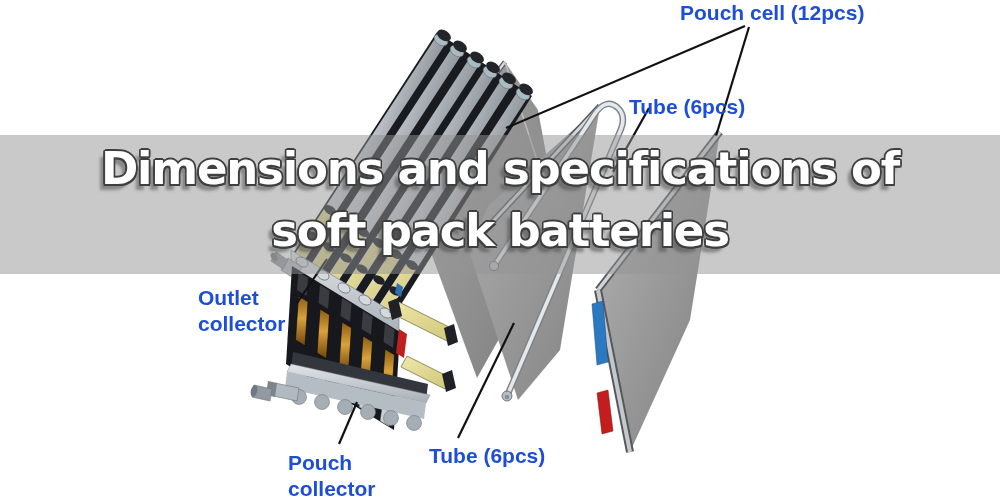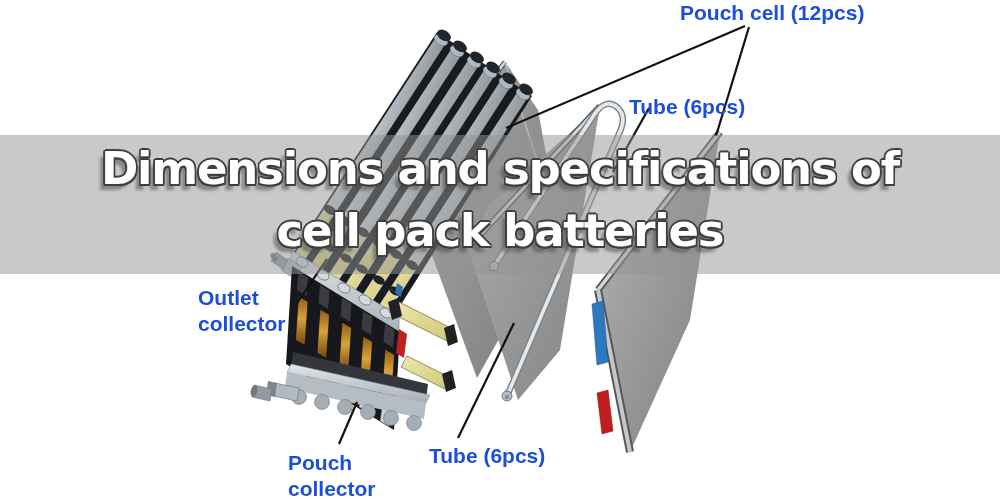--- a/index.html
+++ b/index.html
@@ -230,21 +230,21 @@
       <line x1="297" y1="303" x2="327" y2="259"></line>
       <line x1="339" y1="444" x2="357" y2="402"></line>
       <line x1="458" y1="438" x2="514" y2="323"></line>
     </g>
   </svg>
 
   <div class="band"></div>
 
   <div class="title">
     <div>Dimensions and specifications of</div>
-    <div>cell pack batteries</div>
+    <div>soft pack batteries</div>
   </div>
 
   <div class="callout c-pouch">Pouch cell (12pcs)</div>
   <div class="callout c-tube">Tube (6pcs)</div>
   <div class="callout center c-outlet">
     <div>Outlet</div>
     <div>collector</div>
   </div>
   <div class="callout center c-inlet">
     <div>Pouch</div>

